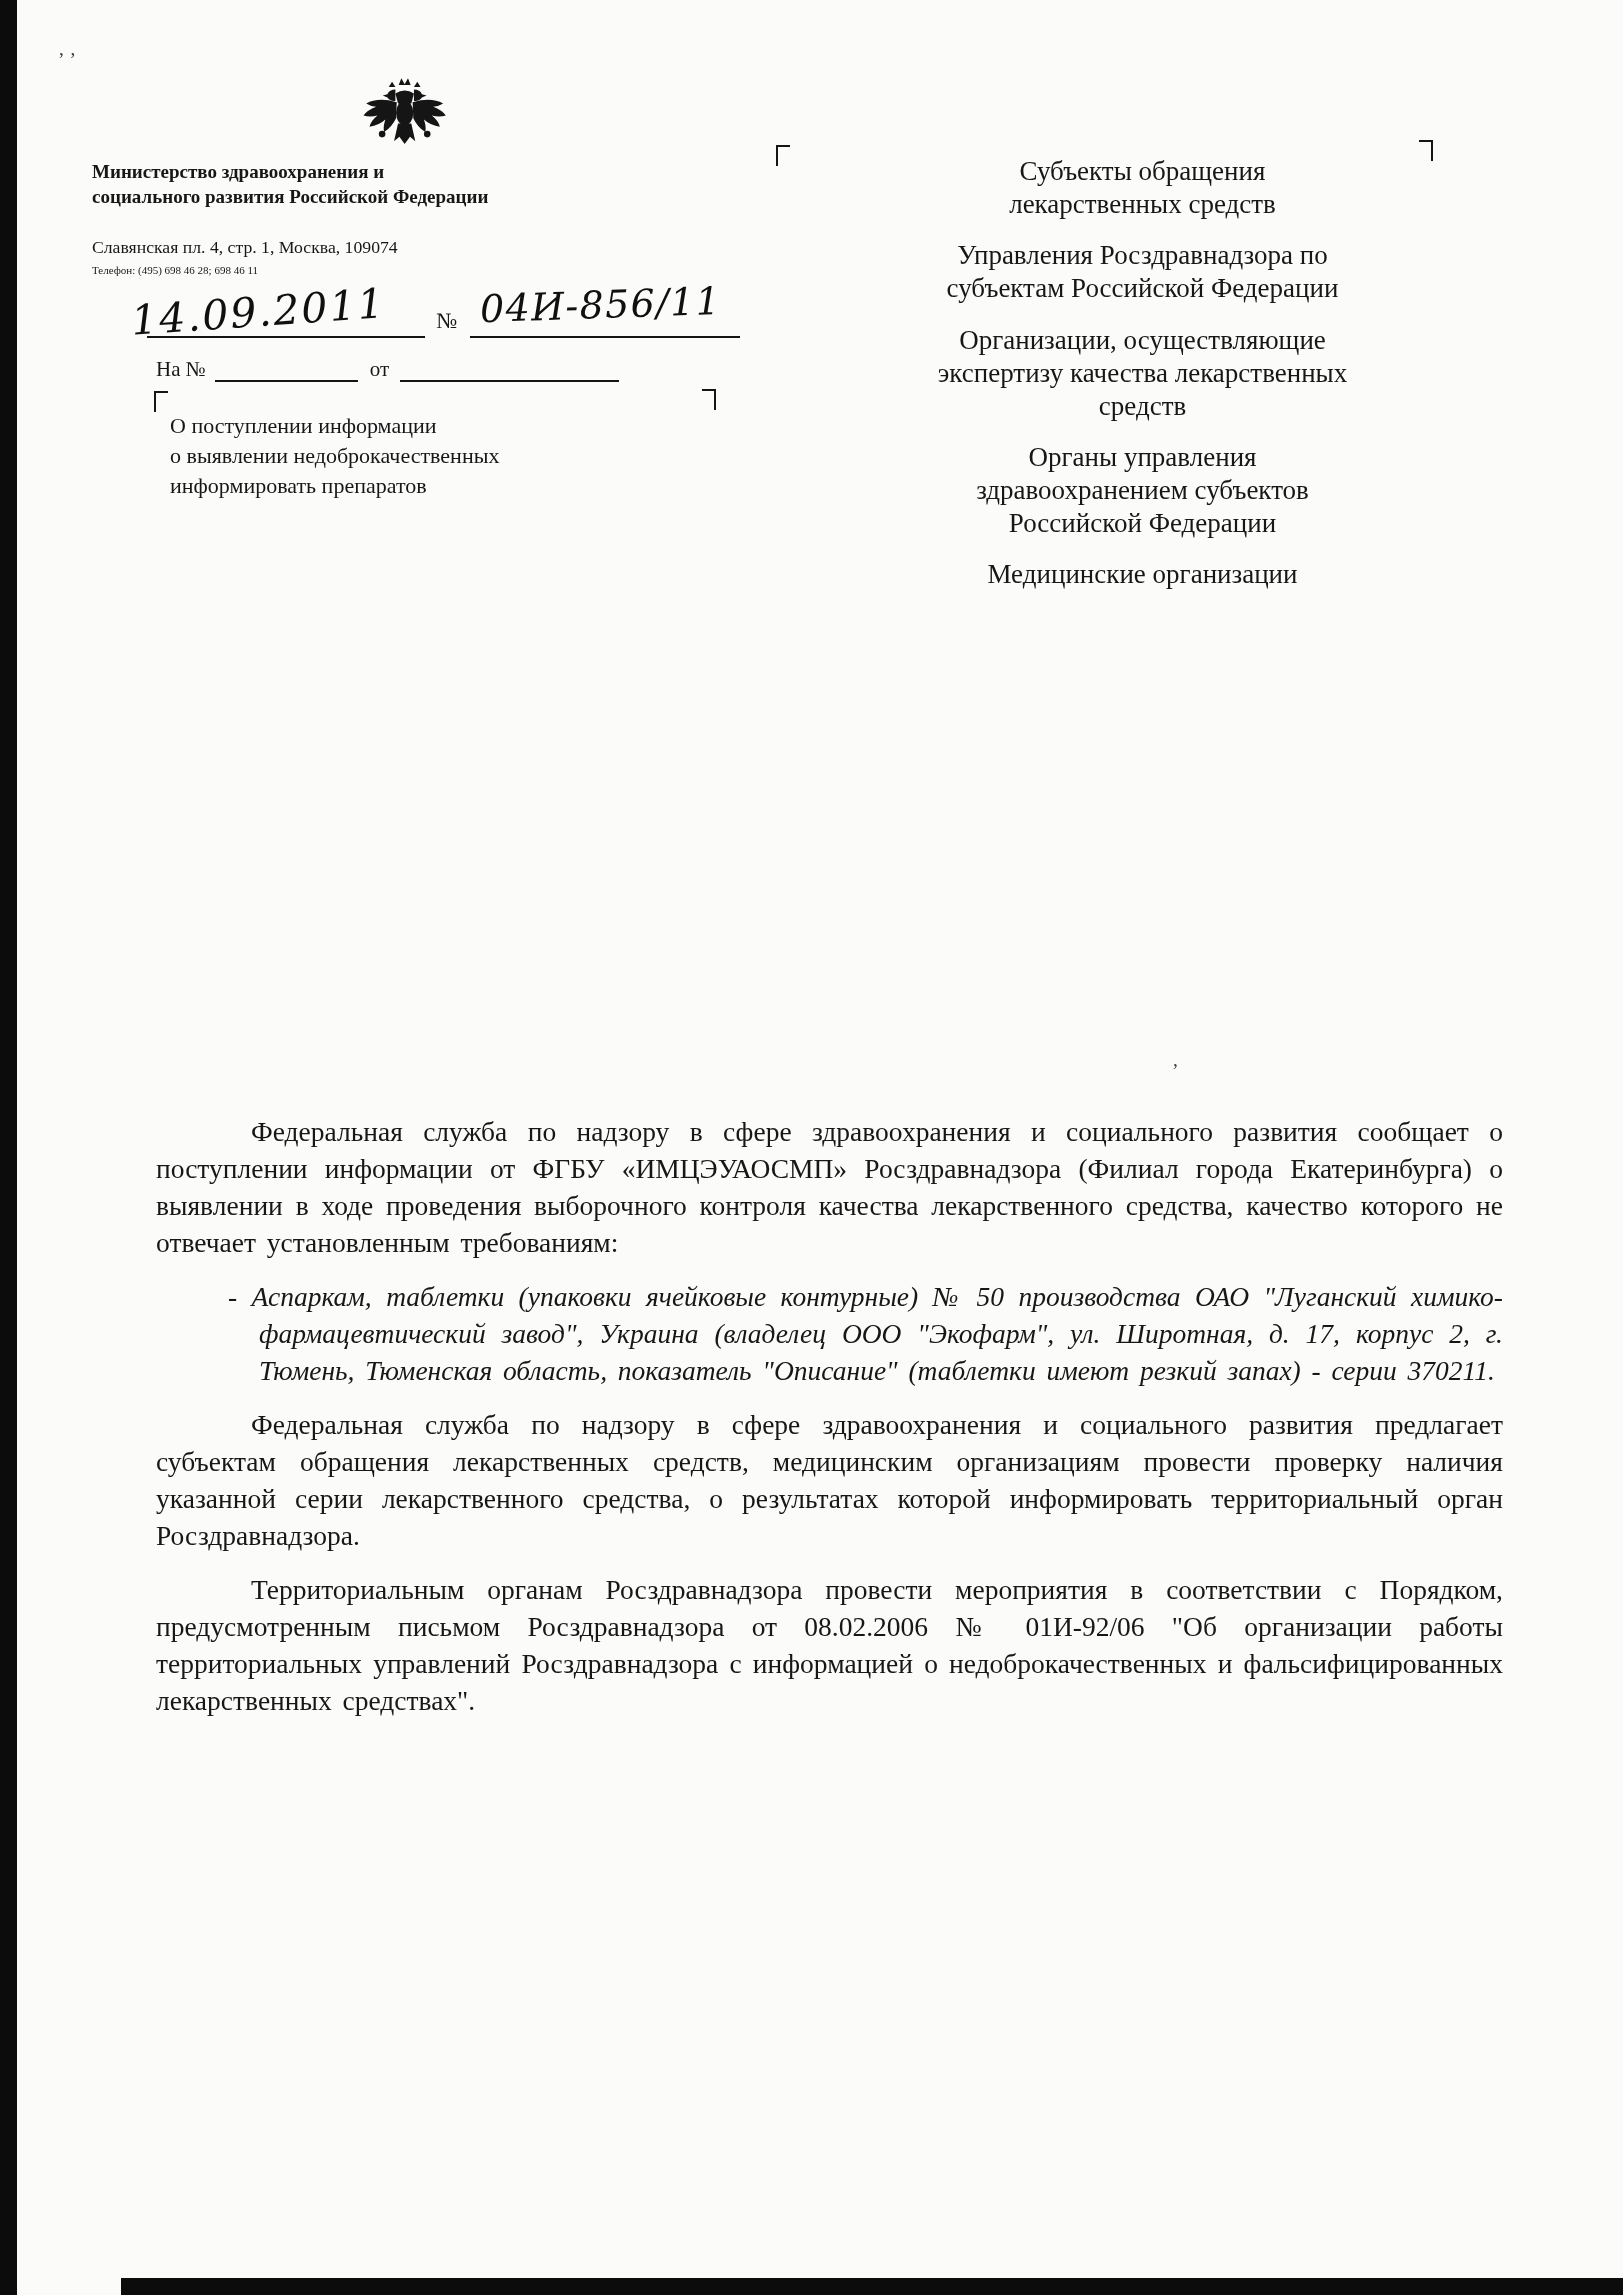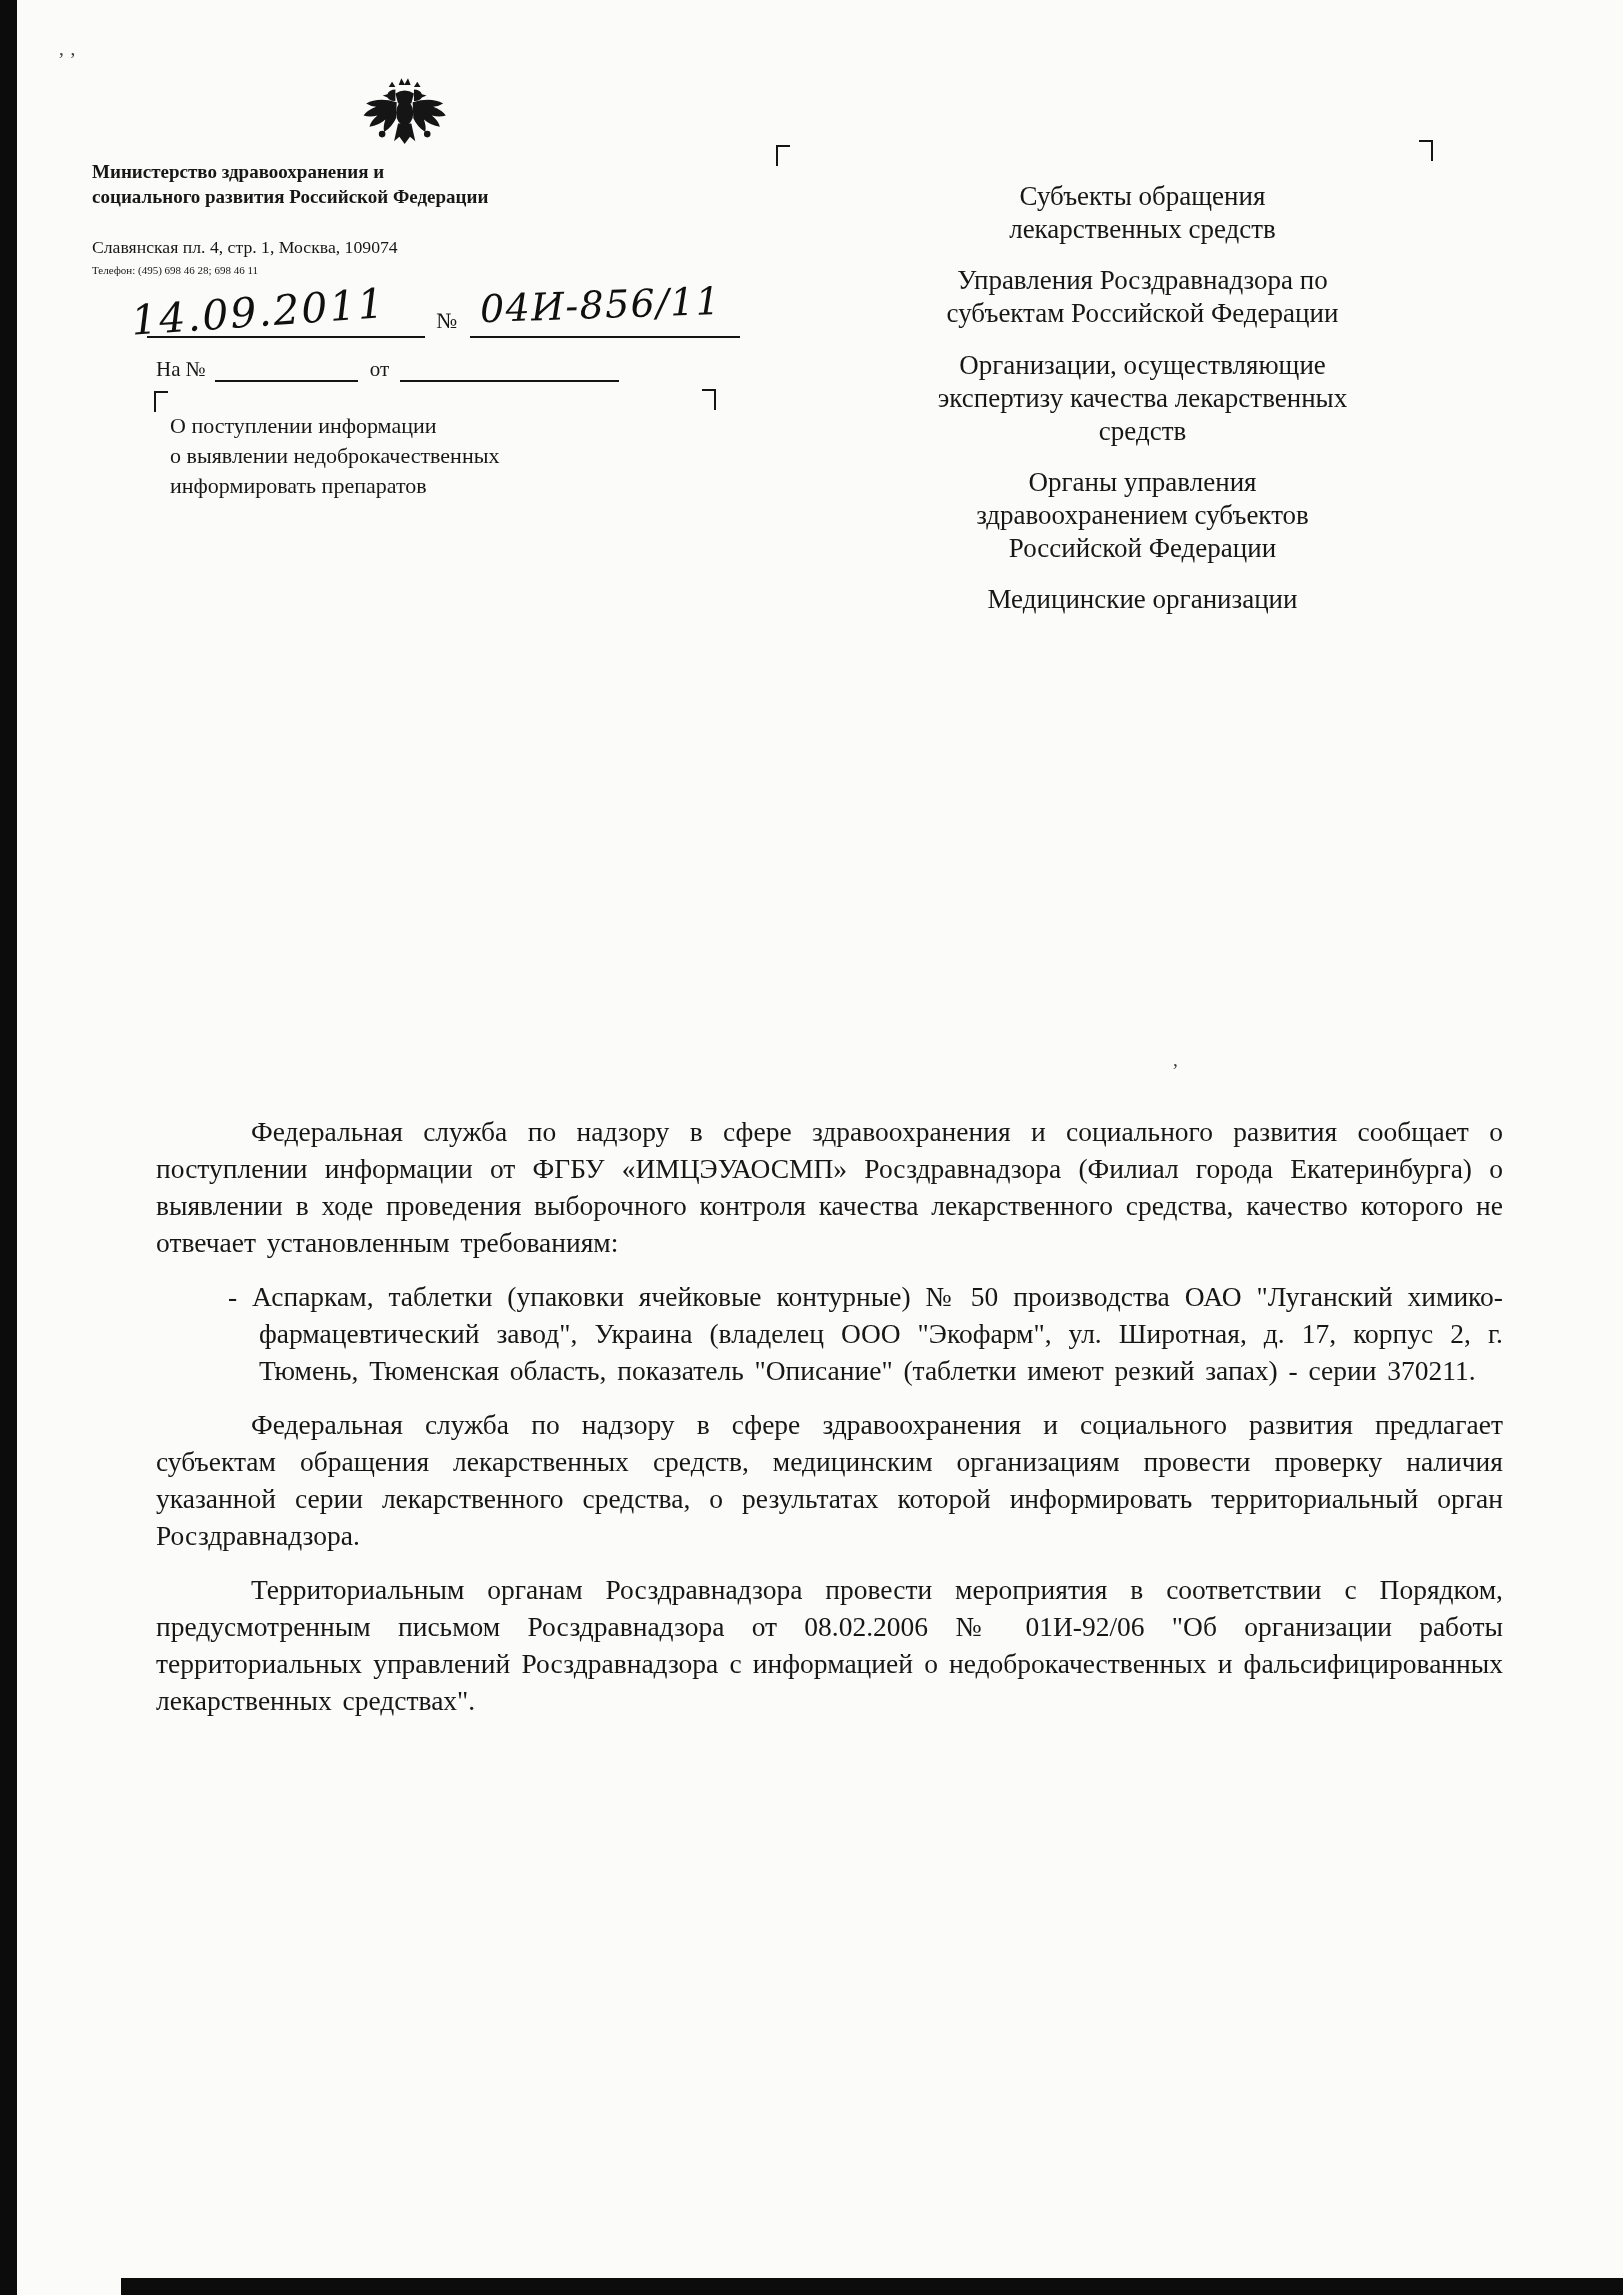--- a/index.html
+++ b/index.html
@@ -44,27 +44,27 @@
 
   
   .corner{position:absolute;width:14.4px;height:21px;}
   .c-tl{border-top:2.6px solid #151515;border-left:2.6px solid #151515;}
   .c-tr{border-top:2.6px solid #151515;border-right:2.6px solid #151515;}
 
   
   .subject{position:absolute;left:170px;top:411px;width:537px;font-size:22px;line-height:30px;text-align:left;}
 
   
-  .col-right{position:absolute;left:766px;top:180px;width:753px;text-align:center;font-size:27px;line-height:33px;}
+  .col-right{position:absolute;left:766px;top:155px;width:753px;text-align:center;font-size:27px;line-height:33px;}
   .recipient{margin-bottom:18.3px;}
 
   
   .letter-body{position:absolute;left:156px;top:1113px;width:1347px;font-size:27.5px;line-height:37px;text-align:justify;}
   .letter-body p{margin:0 0 17px 0;text-indent:95px;word-spacing:3.9px;}
-  .letter-body p.item{margin-left:103px;text-indent:-31px;width:1244px;}
+  .letter-body p.item{margin-left:103px;text-indent:-31px;width:1244px;font-style:italic;}
 </style>
 </head>
 <body>
 
 <div class="page">
 
   <div class="bar-left"></div>
   <div class="bar-bottom"></div>
   <span class="speck" style="left:58px;top:38px;">‚ ‚</span>
   <span class="speck" style="left:1172px;top:1060px;">’</span>

